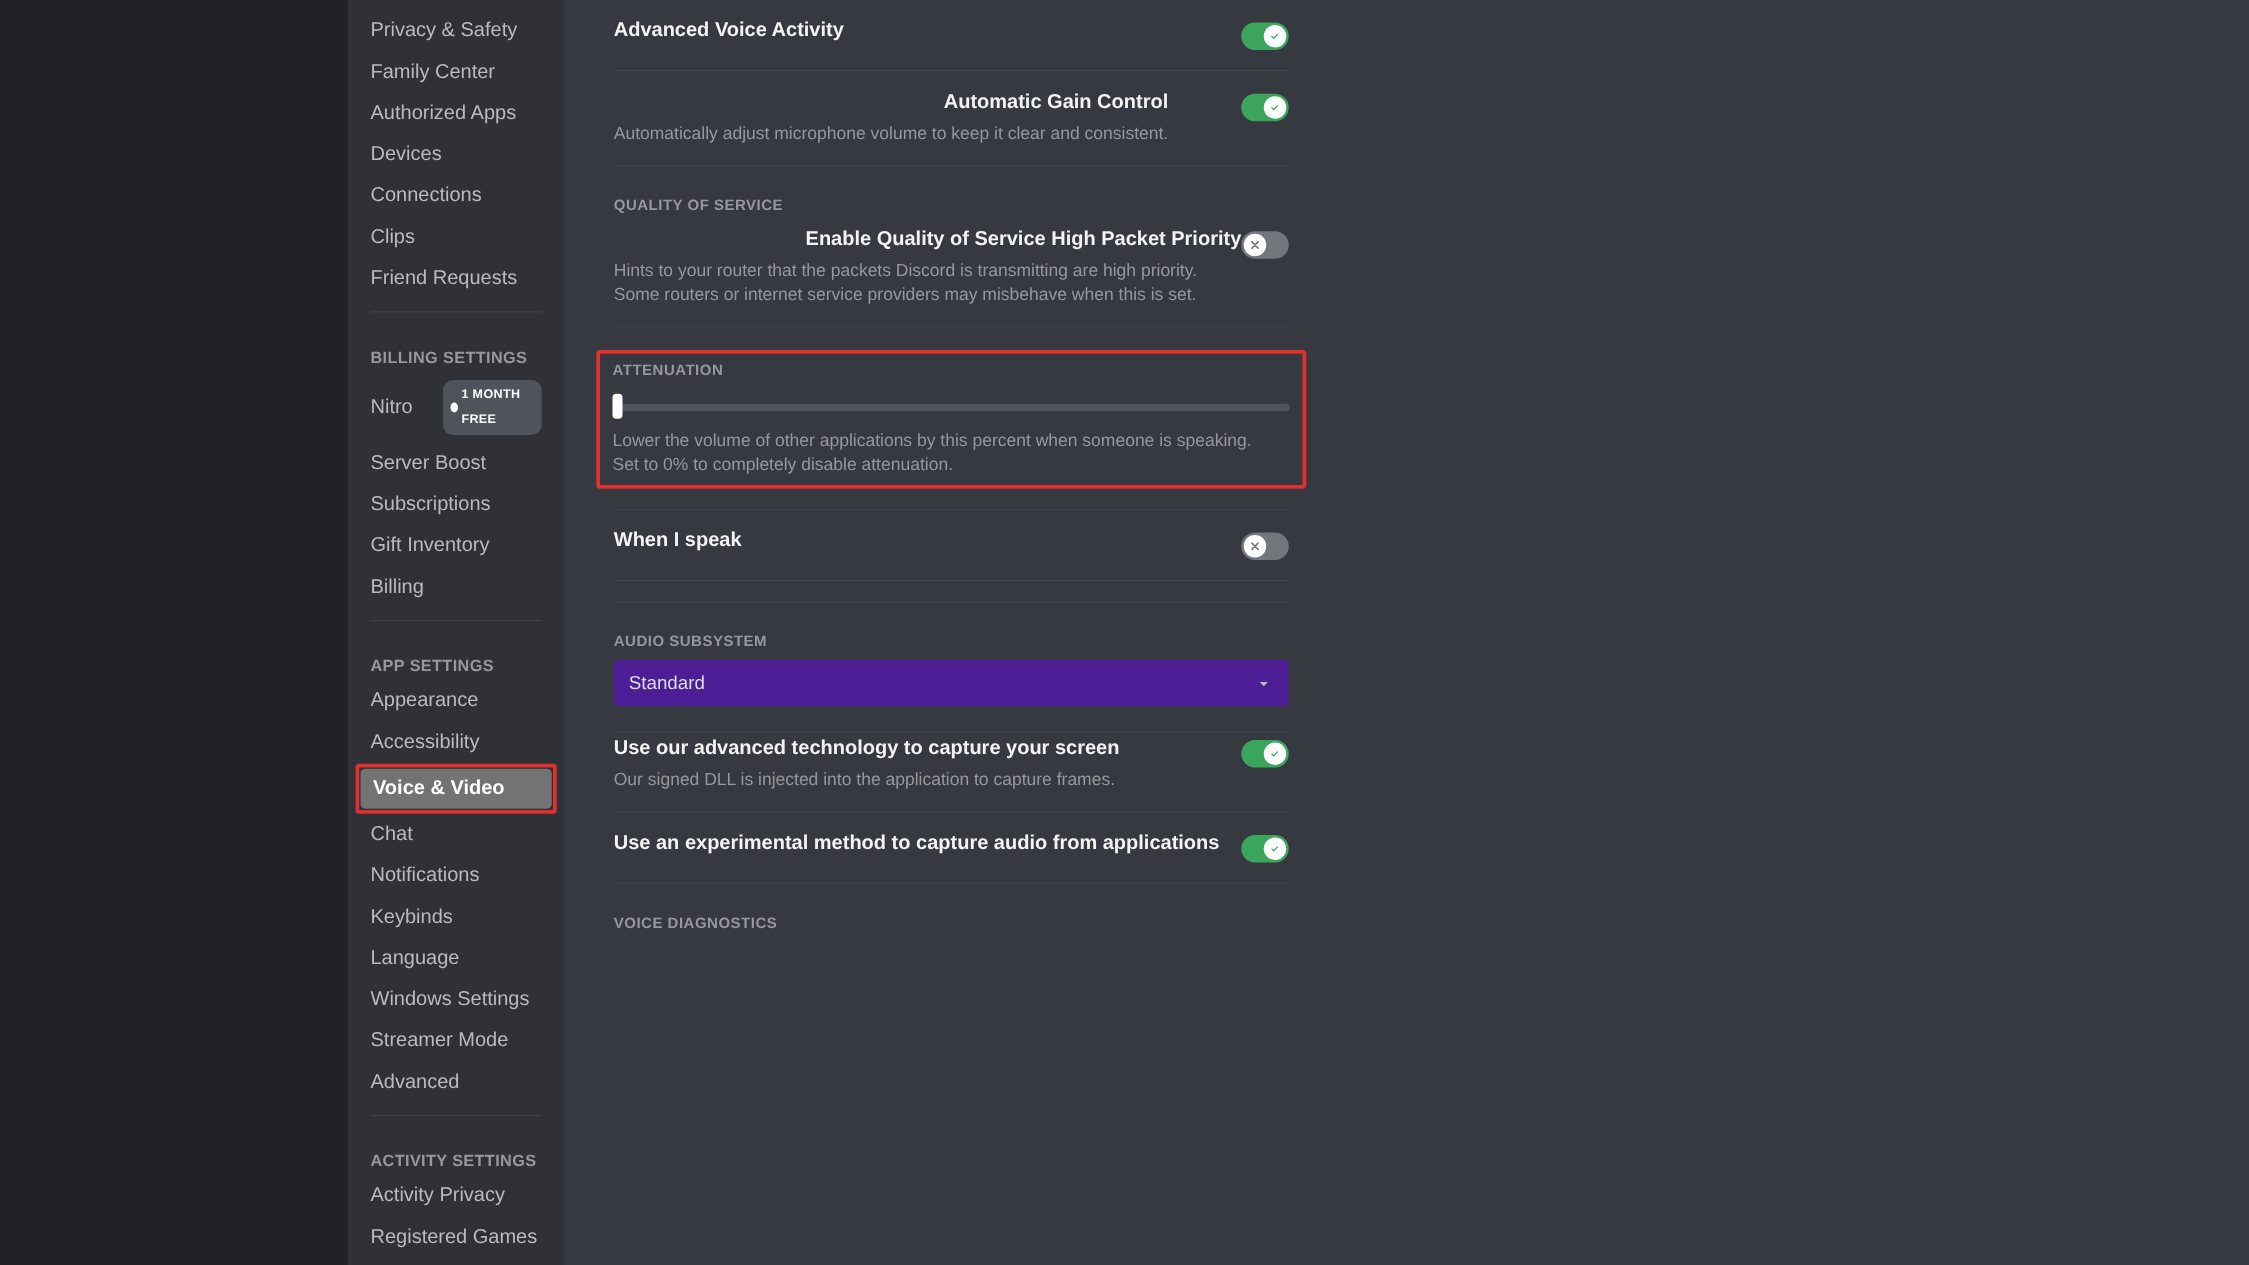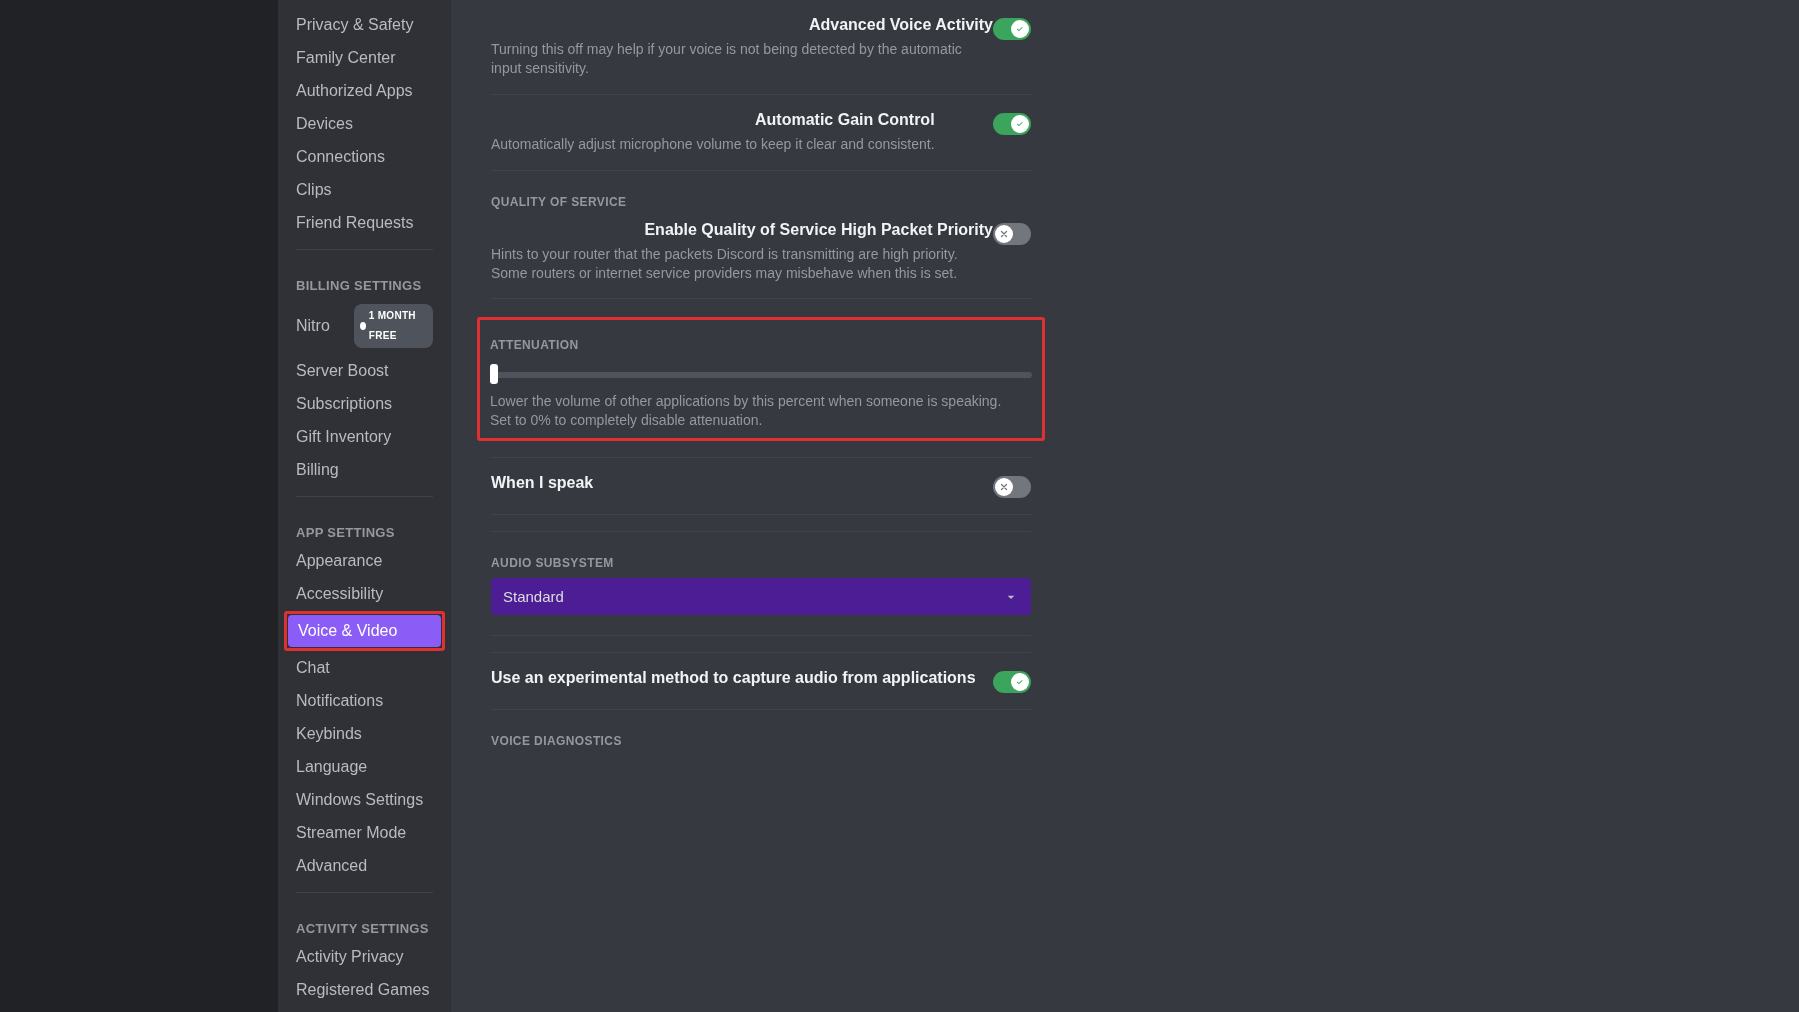--- a/index.html
+++ b/index.html
@@ -2,21 +2,21 @@
 <html><head>
 <meta charset="utf-8">
 <style>
   * { box-sizing: border-box; margin: 0; padding: 0; }
   html, body { width: 1799px; height: 1012px; background: #202225; font-family: "gg sans", "Helvetica Neue", Arial, sans-serif; color: #dcddde; overflow: hidden; }
   .app { display: flex; width: 100%; height: 100%; }
   .sidebar-pad { width: 278px; background: #202225; }
   .sidebar { width: 173px; background: #2f3136; padding-top: 8px; padding-bottom: 40px; overflow-y: auto; }
   .sidebar::-webkit-scrollbar { display: none; }
   .side-item { padding: 6px 10px; margin: 1px 8px; border-radius: 4px; font-size: 16px; color: #b9bbbe; cursor: pointer; line-height: 20px; }
-  .side-item.active { background: #8b5cf6; color: #fff; }
+  .side-item.active { background: #737373; color: #fff; font-weight: bold; }
   .side-header { padding: 18px 18px 4px 18px; font-size: 13px; font-weight: 700; color: #96989d; letter-spacing: .3px; text-transform: uppercase; }
   .side-divider { height: 1px; background: #3f4147; margin: 10px 18px; }
   .nitro-row { display: flex; align-items: center; gap: 24px; }
   .nitro-badge { background: #4f545c; color: #fff; font-size: 10px; font-weight: 700; padding: 2px 6px; border-radius: 8px; letter-spacing:.3px; display:inline-flex; align-items:center; gap:3px;}
   .nitro-badge::before { content:""; width:8px;height:8px;border-radius:50%;background:#fff; display:inline-block;}
   .content-wrap { flex: 1; background: #36393f; display:flex; }
   .content { width: 620px; padding: 0 40px 60px 40px; }
   .sect-header { font-size: 12px; font-weight: 700; color: #96989d; letter-spacing: .4px; text-transform: uppercase; margin-top: 24px; margin-bottom: 8px; }
   .row { display: flex; align-items: flex-start; justify-content: space-between; padding: 16px 0 0 0; }
   .row-title { font-size: 16px; font-weight: 600; color: #f2f3f5; text-align: right; }
@@ -86,21 +86,20 @@
     <div class="side-item">Registered Games</div>
     <div class="side-item">Game Overlay</div>
   </div>
 
   <div class="content-wrap">
     <div class="content">
 
       <div class="row">
         <div>
           <div class="row-title">Advanced Voice Activity</div>
-          <div class="row-desc">Turning this off may help if your voice is not being detected by the automatic input sensitivity.</div>
         </div>
         <div class="toggle on">
           <div class="knob">
               <svg viewBox="0 0 20 20">
                 <path fill="#3ba55d" d="M7.89 14.65l-4.2-4.2 1.41-1.41 2.79 2.79 6.01-6.01 1.41 1.41z"></path>
               </svg>
             </div>
         </div>
       </div>
       <div class="divider"></div>
@@ -130,21 +129,21 @@
           <div class="knob">
               <svg viewBox="0 0 20 20">
                 <path fill="#72767d" d="M5 5l10 10M15 5L5 15" stroke="#72767d" stroke-width="2.5" stroke-linecap="round"></path>
               </svg>
             </div>
         </div>
       </div>
       <div class="divider"></div>
 
       <div class="red-box" style="margin-top:18px; padding:6px 10px 8px 10px; margin-left:-14px; margin-right:-14px;">
-        <div class="sect-header" style="margin-top:12px;">ATTENUATION</div>
+        <div class="sect-header" style="margin-top:0;">ATTENUATION</div>
         <div class="slider-wrap">
           <div class="slider-track"></div>
           <div class="slider-thumb"></div>
         </div>
         <div class="row-desc" style="margin-top:2px;">Lower the volume of other applications by this percent when someone is speaking. Set to 0% to completely disable attenuation.</div>
       </div>
       <div class="divider"></div>
 
       <div class="row">
         <div class="row-title">When I speak</div>
@@ -162,20 +161,33 @@
 
       <div class="sect-header">AUDIO SUBSYSTEM</div>
       <div class="select">
         <span class="select-val">Standard</span>
         <svg class="chev" viewBox="0 0 24 24">
             <path fill="#b9bbbe" d="M7 10l5 5 5-5z"></path>
           </svg>
       </div>
       <div class="divider" style="margin-top:20px;"></div>
 
+      <div class="row" style="padding-top:4px;">
+        <div>
+          <div class="row-title">Use our advanced technology to capture your screen</div>
+          <div class="row-desc">Our signed DLL is injected into the application to capture frames.</div>
+        </div>
+        <div class="toggle on">
+          <div class="knob">
+              <svg viewBox="0 0 20 20">
+                <path fill="#3ba55d" d="M7.89 14.65l-4.2-4.2 1.41-1.41 2.79 2.79 6.01-6.01 1.41 1.41z"></path>
+              </svg>
+            </div>
+        </div>
+      </div>
       <div class="divider"></div>
 
       <div class="row">
         <div class="row-title">Use an experimental method to capture audio from applications</div>
         <div class="toggle on">
           <div class="knob">
               <svg viewBox="0 0 20 20">
                 <path fill="#3ba55d" d="M7.89 14.65l-4.2-4.2 1.41-1.41 2.79 2.79 6.01-6.01 1.41 1.41z"></path>
               </svg>
             </div>

